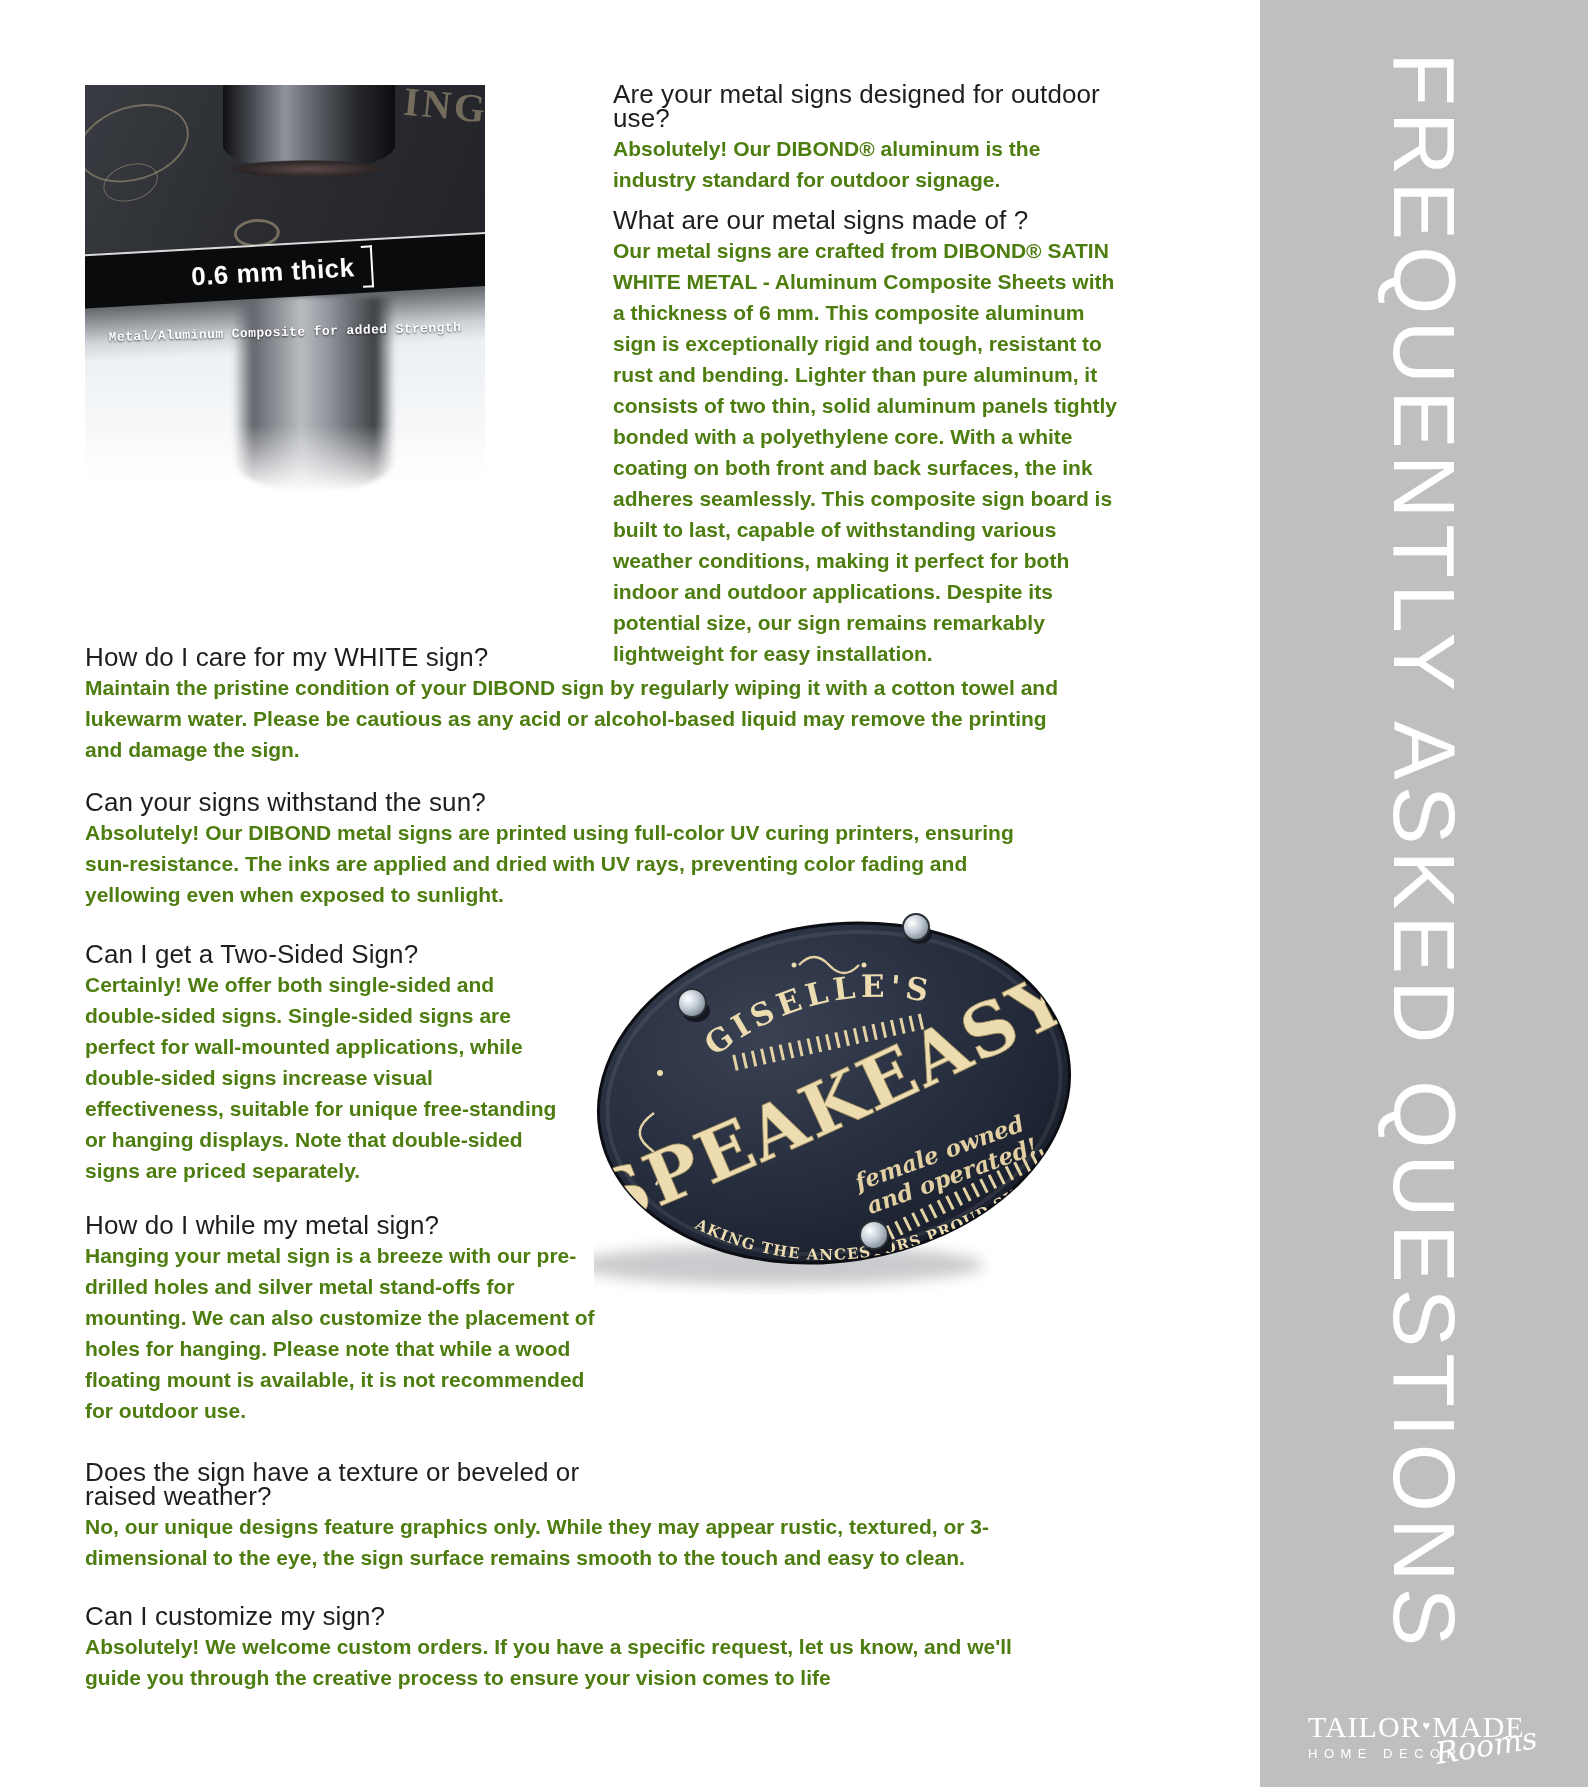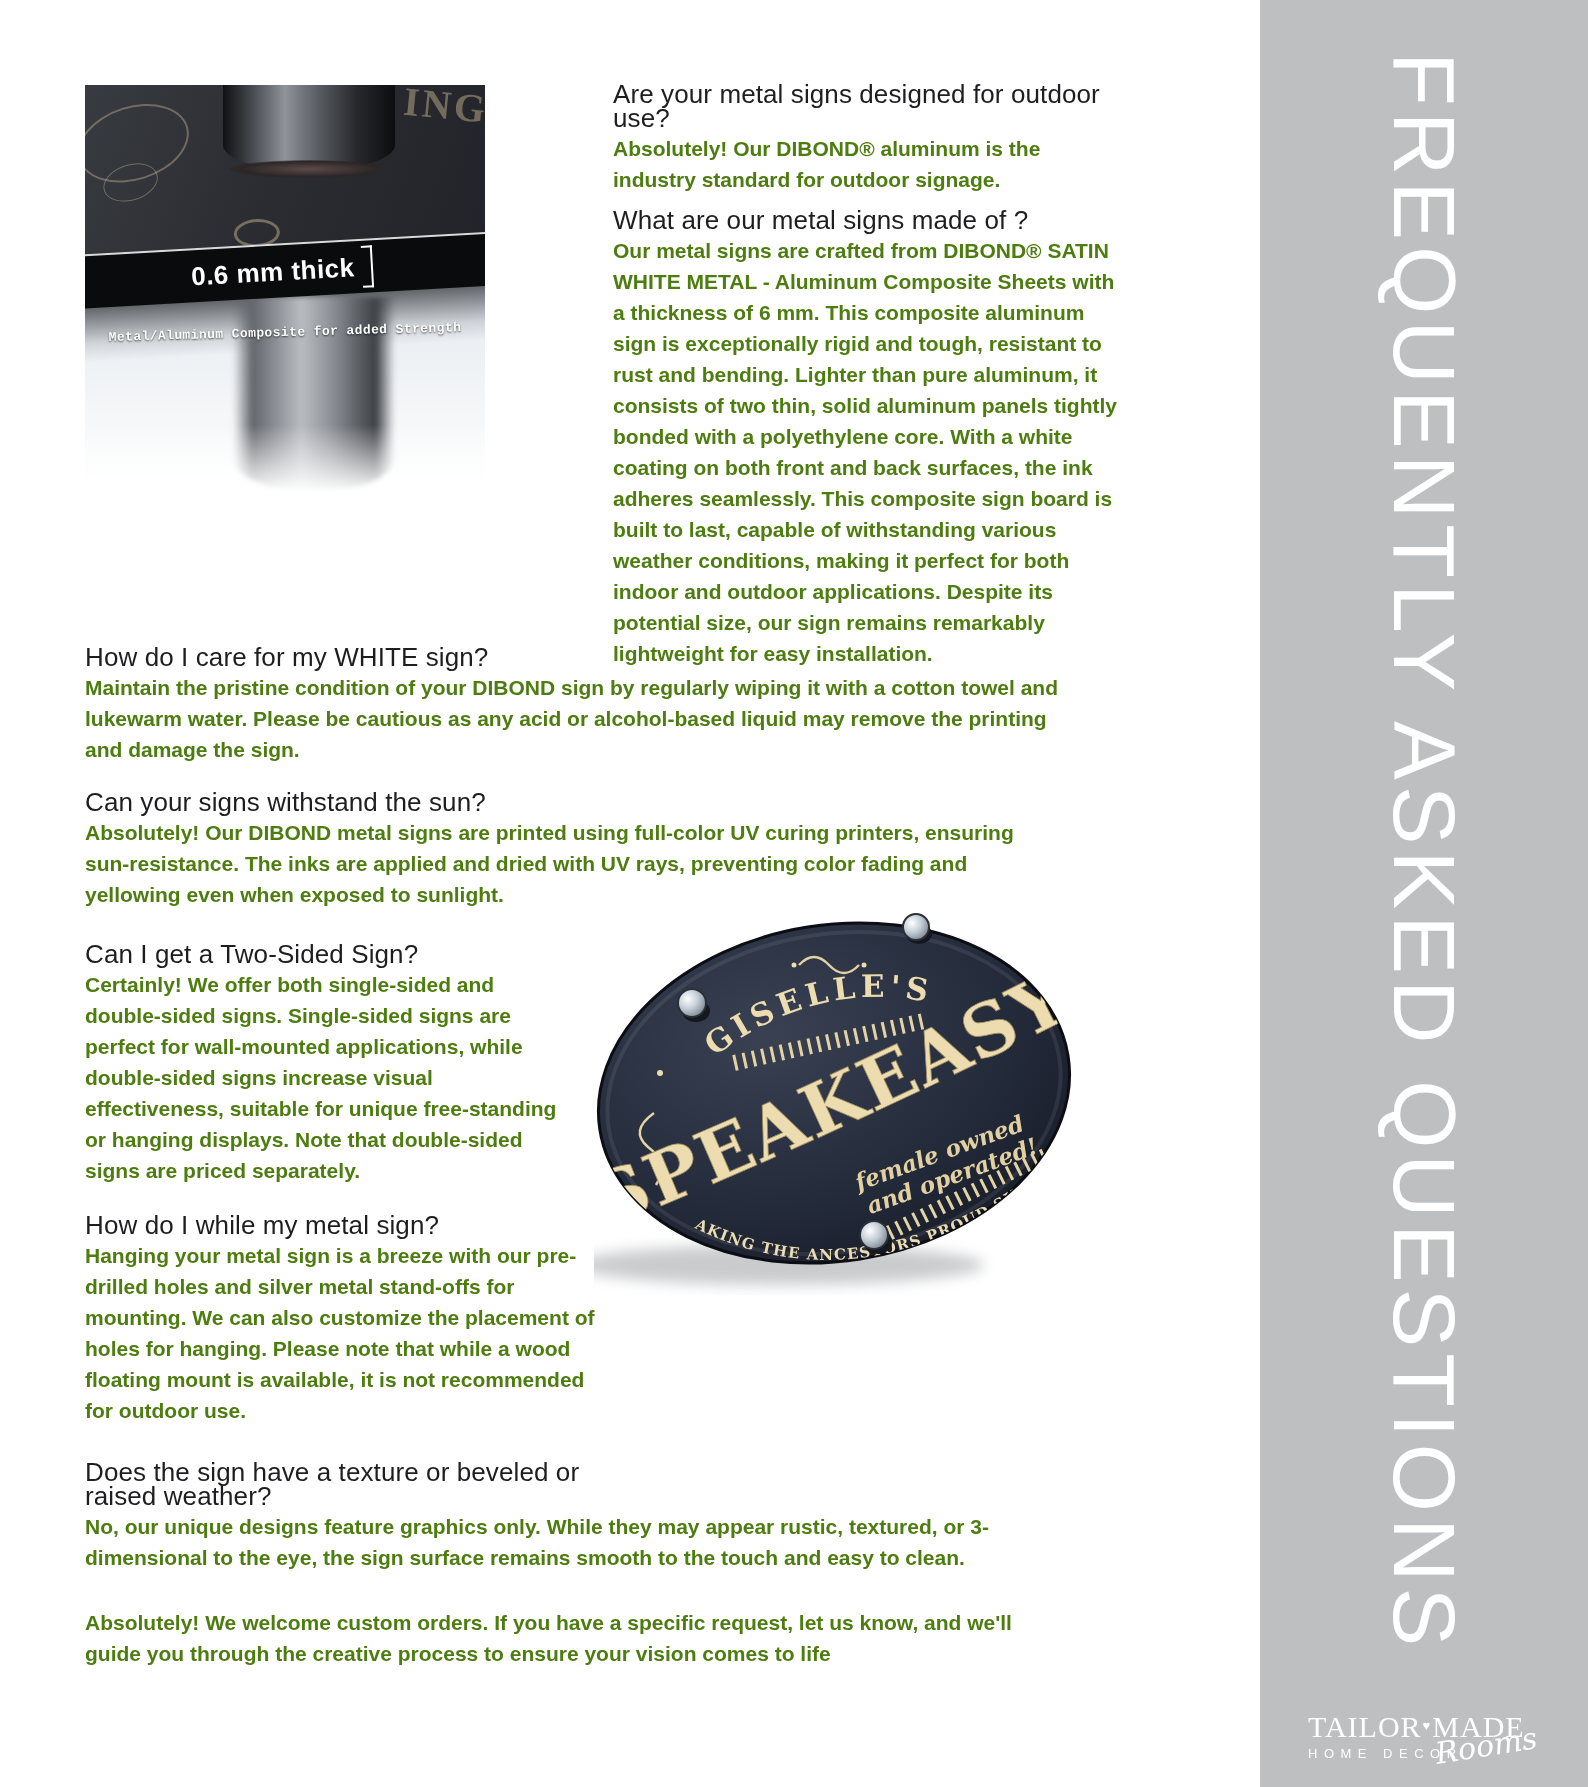--- a/index.html
+++ b/index.html
@@ -113,20 +113,21 @@
   </section>
   <section class="qa qa6">
     <h3>How do I while my metal sign?</h3>
     <p>Hanging your metal sign is a breeze with our pre-drilled holes and silver metal stand-offs for mounting. We can also customize the placement of holes for hanging. Please note that while a wood floating mount is available, it is not recommended for outdoor use.</p>
   </section>
   <section class="qa qa7">
     <h3>Does the sign have a texture or beveled or raised weather?</h3>
     <p>No, our unique designs feature graphics only. While they may appear rustic, textured, or 3-dimensional to the eye, the sign surface remains smooth to the touch and easy to clean.</p>
   </section>
   <section class="qa qa8">
+    <h3>Can I customize my sign?</h3>
     <p>Absolutely! We welcome custom orders. If you have a specific request, let us know, and we'll guide you through the creative process to ensure your vision comes to life</p>
   </section>
 
   <svg class="sign" viewBox="0 0 482 392">
     <defs>
       <radialGradient id="signBg" cx="38%" cy="30%" r="95%">
         <stop offset="0%" stop-color="#394153"></stop>
         <stop offset="55%" stop-color="#232a3a"></stop>
         <stop offset="100%" stop-color="#10141d"></stop>
       </radialGradient>

